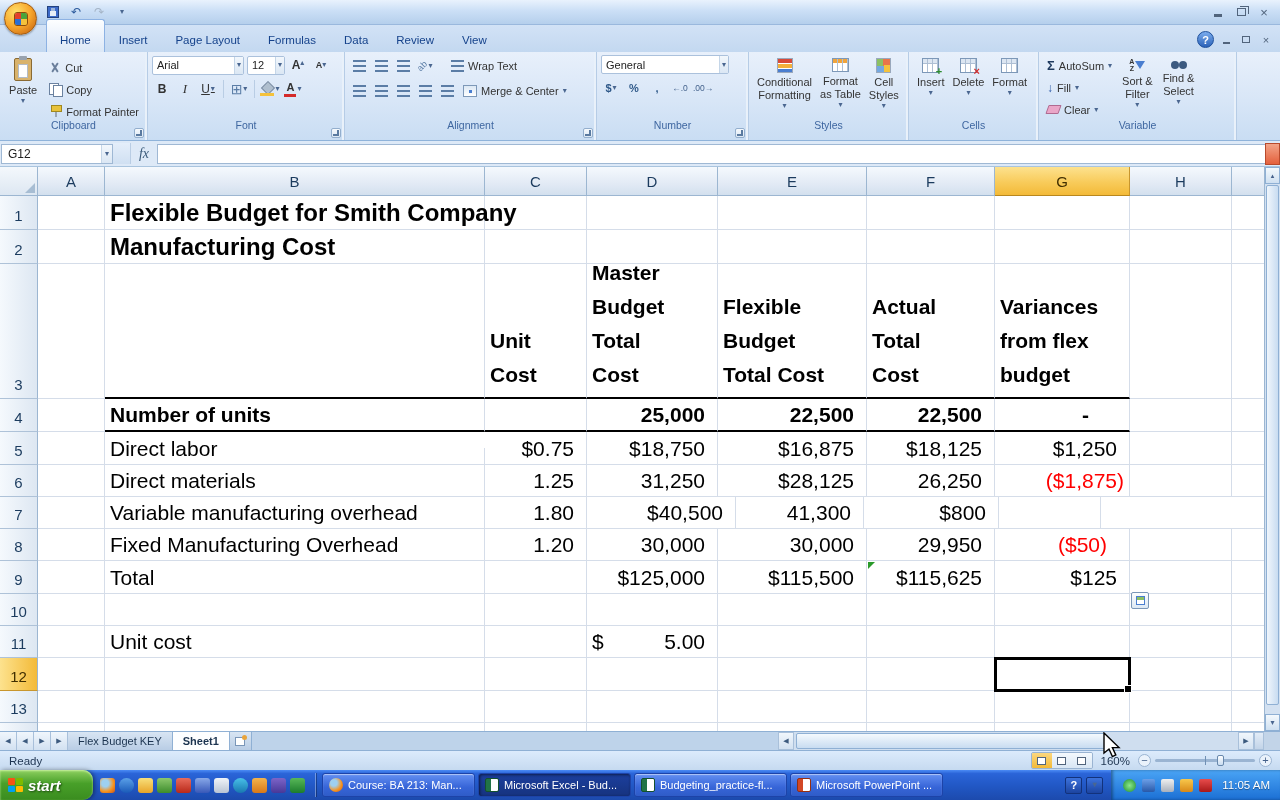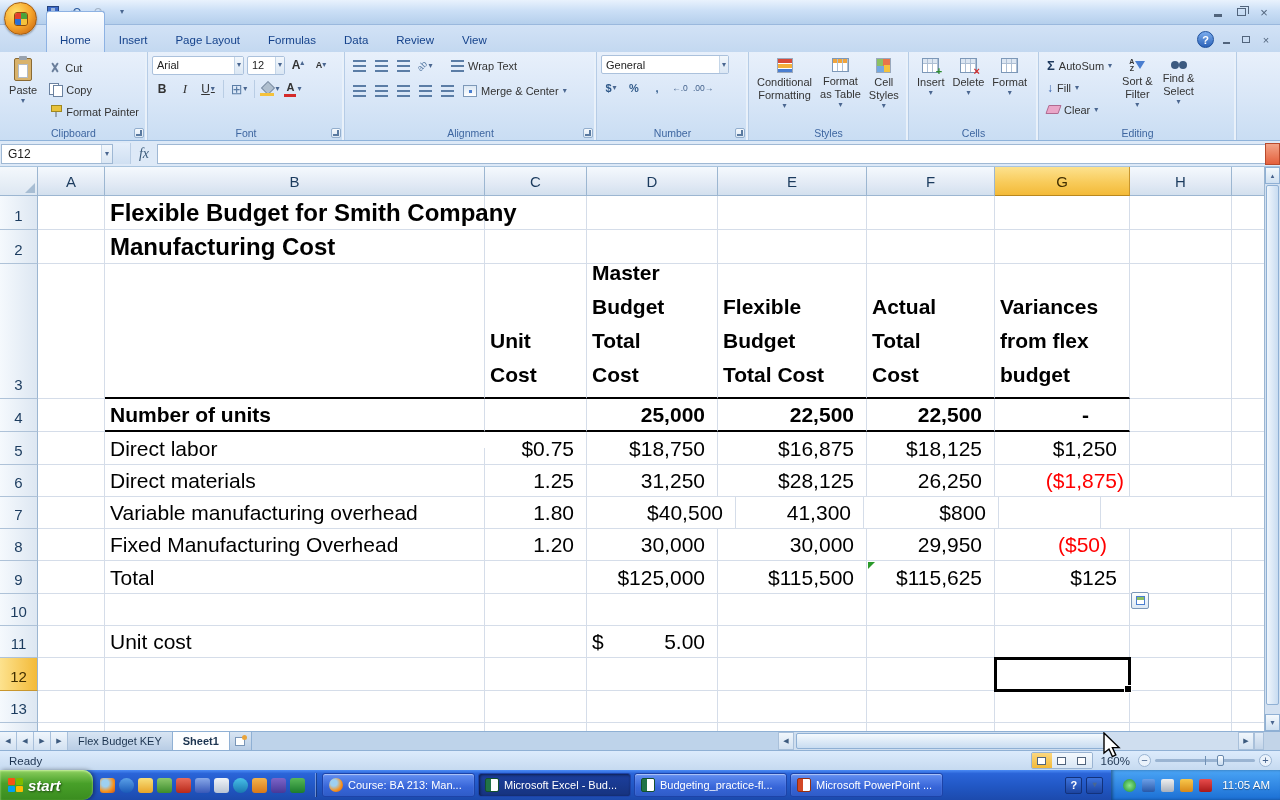--- a/index.html
+++ b/index.html
@@ -22,32 +22,32 @@
 .title-text{position:absolute;left:0;right:0;text-align:center;font-size:12px;color:#25476e;pointer-events:none}
 .win-ctls{margin-left:auto;display:flex;gap:3px;padding-right:6px;z-index:5}
 .wbtn{width:20px;height:17px;display:flex;align-items:center;justify-content:center;color:#51647c;font-size:13px;border-radius:2px}
 .ic-min{width:8px;height:3px;background:#51647c;margin-top:7px}
 .ic-restore{width:9px;height:8px;border:1px solid #51647c;position:relative}
 .ic-restore:before{content:"";position:absolute;left:2px;top:-3px;width:8px;height:7px;border:1px solid #51647c;border-bottom:none;border-left:none}
 
 
 .tabrow{height:27px;flex:none;background:linear-gradient(#d2e2f6,#c3d8f0);display:flex;align-items:flex-end;position:relative}
 .tabs{display:flex;margin-left:46px}
-.rtab{padding:22px 13px 6px;font-size:11.5px;color:#15428b;border:1px solid transparent;border-bottom:none;border-radius:3px 3px 0 0}
+.rtab{padding:14px 13px 6px;font-size:11.5px;color:#15428b;border:1px solid transparent;border-bottom:none;border-radius:3px 3px 0 0}
 .rtab.active{background:linear-gradient(#fdfeff,#eaf1fb 55%,#dce8f6);border-color:#8db2e3}
 .tabrow-right{margin-left:auto;display:flex;align-items:center;gap:4px;padding:0 6px 4px}
 .helpbtn{width:17px;height:17px;border-radius:50%;background:linear-gradient(#7badee,#2b62b8);color:#fff;font-size:11px;font-weight:700;display:flex;align-items:center;justify-content:center;border:1px solid #1d4f9b}
 .mini-ctl{width:16px;height:14px;display:flex;align-items:center;justify-content:center;color:#51647c;font-size:11px}
 .ic-min-s{width:7px;height:2px;background:#51647c;margin-top:6px}
 .ic-restore-s{width:8px;height:7px;border:1px solid #51647c}
 
 
 .ribbon{height:89px;flex:none;background:linear-gradient(#e8f0fb,#d8e6f7 55%,#c9ddf3);border-bottom:1px solid #8fb3da;display:flex}
 .rgroup{position:relative;flex:none;border-right:1px solid #b6cce6;box-shadow:inset -2px 0 0 #e9f1fa;padding:3px 4px 15px}
-.rg-label{position:absolute;bottom:1px;left:0;right:0;text-align:center;font-size:10.5px;color:#3e66a0}
+.rg-label{position:absolute;bottom:9px;left:0;right:0;text-align:center;font-size:10.5px;color:#3e66a0}
 .dlg{position:absolute;right:3px;bottom:2px;width:10px;height:10px;border:1px solid #93aecd;border-radius:2px;background:linear-gradient(#f5f9fd,#dce8f4)}
 .dlg:after{content:"";position:absolute;right:1px;bottom:1px;width:4px;height:4px;border-right:2px solid #5a7aa0;border-bottom:2px solid #5a7aa0}
 .da{font-size:8px;color:#4a6690;line-height:1}
 .sbtn{display:flex;align-items:center;gap:4px;height:21px;padding:0 4px;font-size:11px;color:#333;border-radius:2px;white-space:nowrap}
 .bigbtn{display:flex;flex-direction:column;align-items:center;justify-content:flex-start;font-size:11px;color:#333;padding:3px 4px 0;text-align:center;border-radius:3px}
 .bigbtn .lbl{white-space:pre-line;line-height:1.2;margin-top:3px}
 .combo{background:#fff;border:1px solid #abc1dc;height:19px;display:flex;align-items:center;font-size:11px;color:#222;padding-left:4px;border-radius:2px}
 .combo .cda{margin-left:auto;align-self:stretch;display:flex;align-items:center;padding:0 2px;border-left:1px solid #c5d6e8;background:linear-gradient(#f2f7fc,#dbe7f4)}
 
 .clip-body{display:flex;gap:3px}
@@ -532,21 +532,21 @@
 Filter</span>
             <span class="da">▾</span>
           </div>
         <div class="bigbtn">
             <span class="ic-find"></span>
             <span class="lbl">Find &amp;
 Select</span>
             <span class="da">▾</span>
           </div>
       </div>
-      <div class="rg-label">Editing</div>
+      <div class="rg-label">Variable</div>
     </div>
   </div>
 
   <div class="fbar">
     <div class="namebox">
         <span>G12</span>
         <span class="cda">
           <span class="da">▾</span>
         </span>
       </div>

